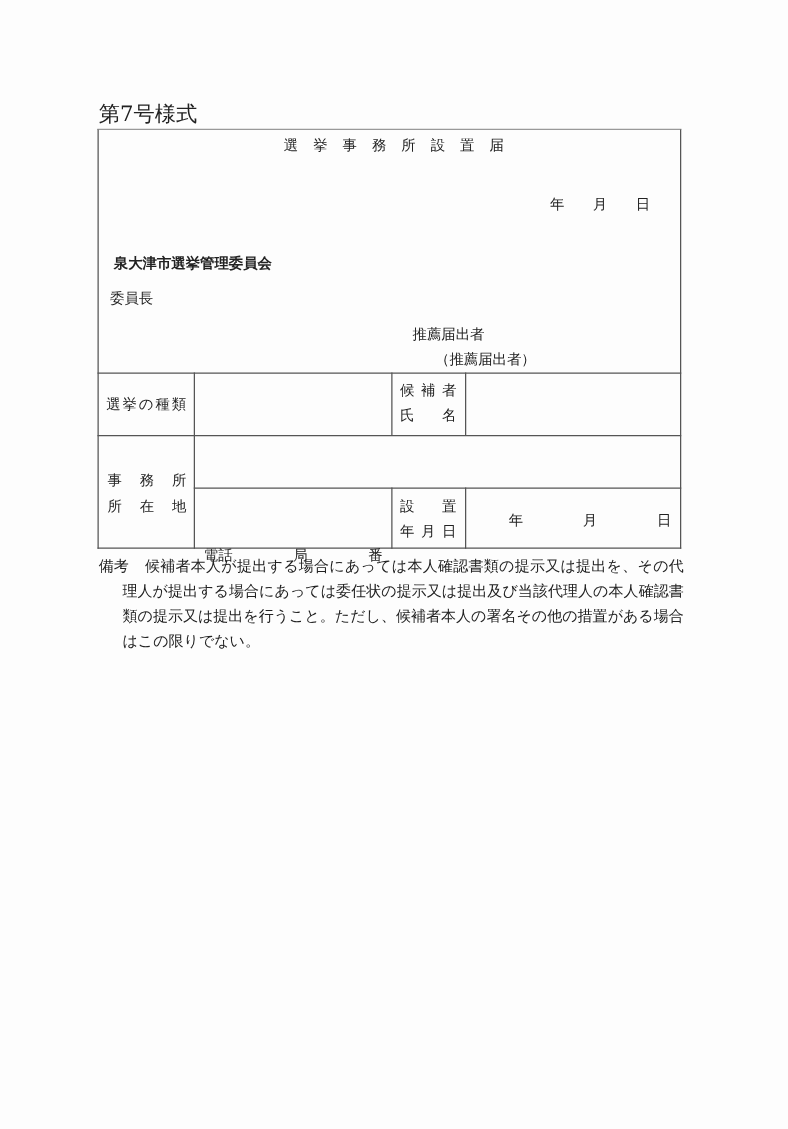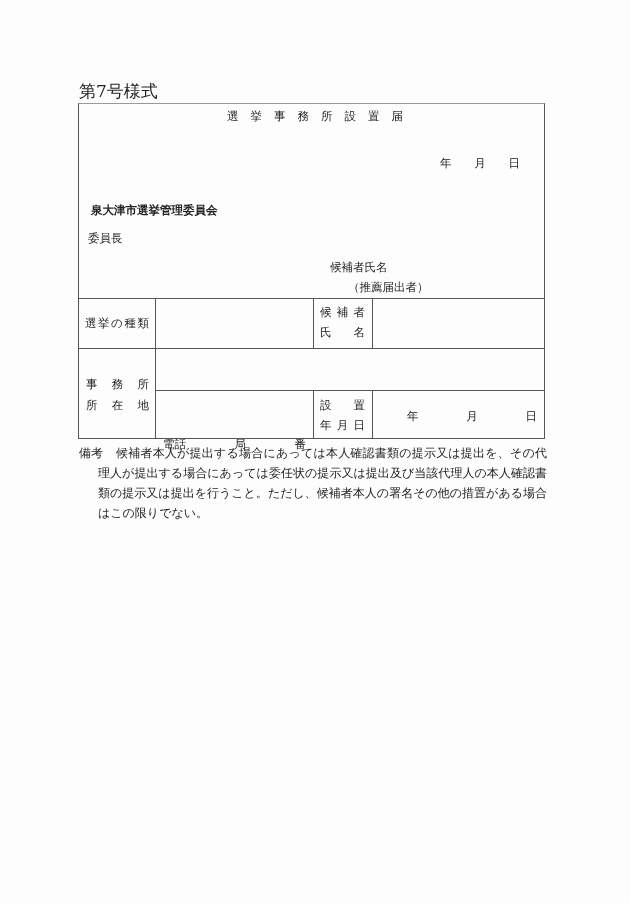--- a/index.html
+++ b/index.html
@@ -57,21 +57,21 @@
   <div class="spread">
     <span>年</span>
     <span>月</span>
     <span>日</span>
   </div>
 </div>
 
 <div class="abs t" style="left:91px; top:203px;font-weight:bold;">泉大津市選挙管理委員会</div>
 <div class="abs t" style="left:88px; top:218px;margin-top:13px;">委員長</div>
 
-<div class="abs t" style="left:330px; top:260px;">候補者氏名</div>
+<div class="abs t" style="left:330px; top:260px;">推薦届出者</div>
 <div class="abs t" style="left:320px; top:280px;margin-left:28px;">（推薦届出者）</div>
 
 <div class="abs t" style="left:85px; top:316px; width:64px;">
   <div class="spread">
       <span>選</span>
       <span>挙</span>
       <span>の</span>
       <span>種</span>
       <span>類</span>
     </div>

